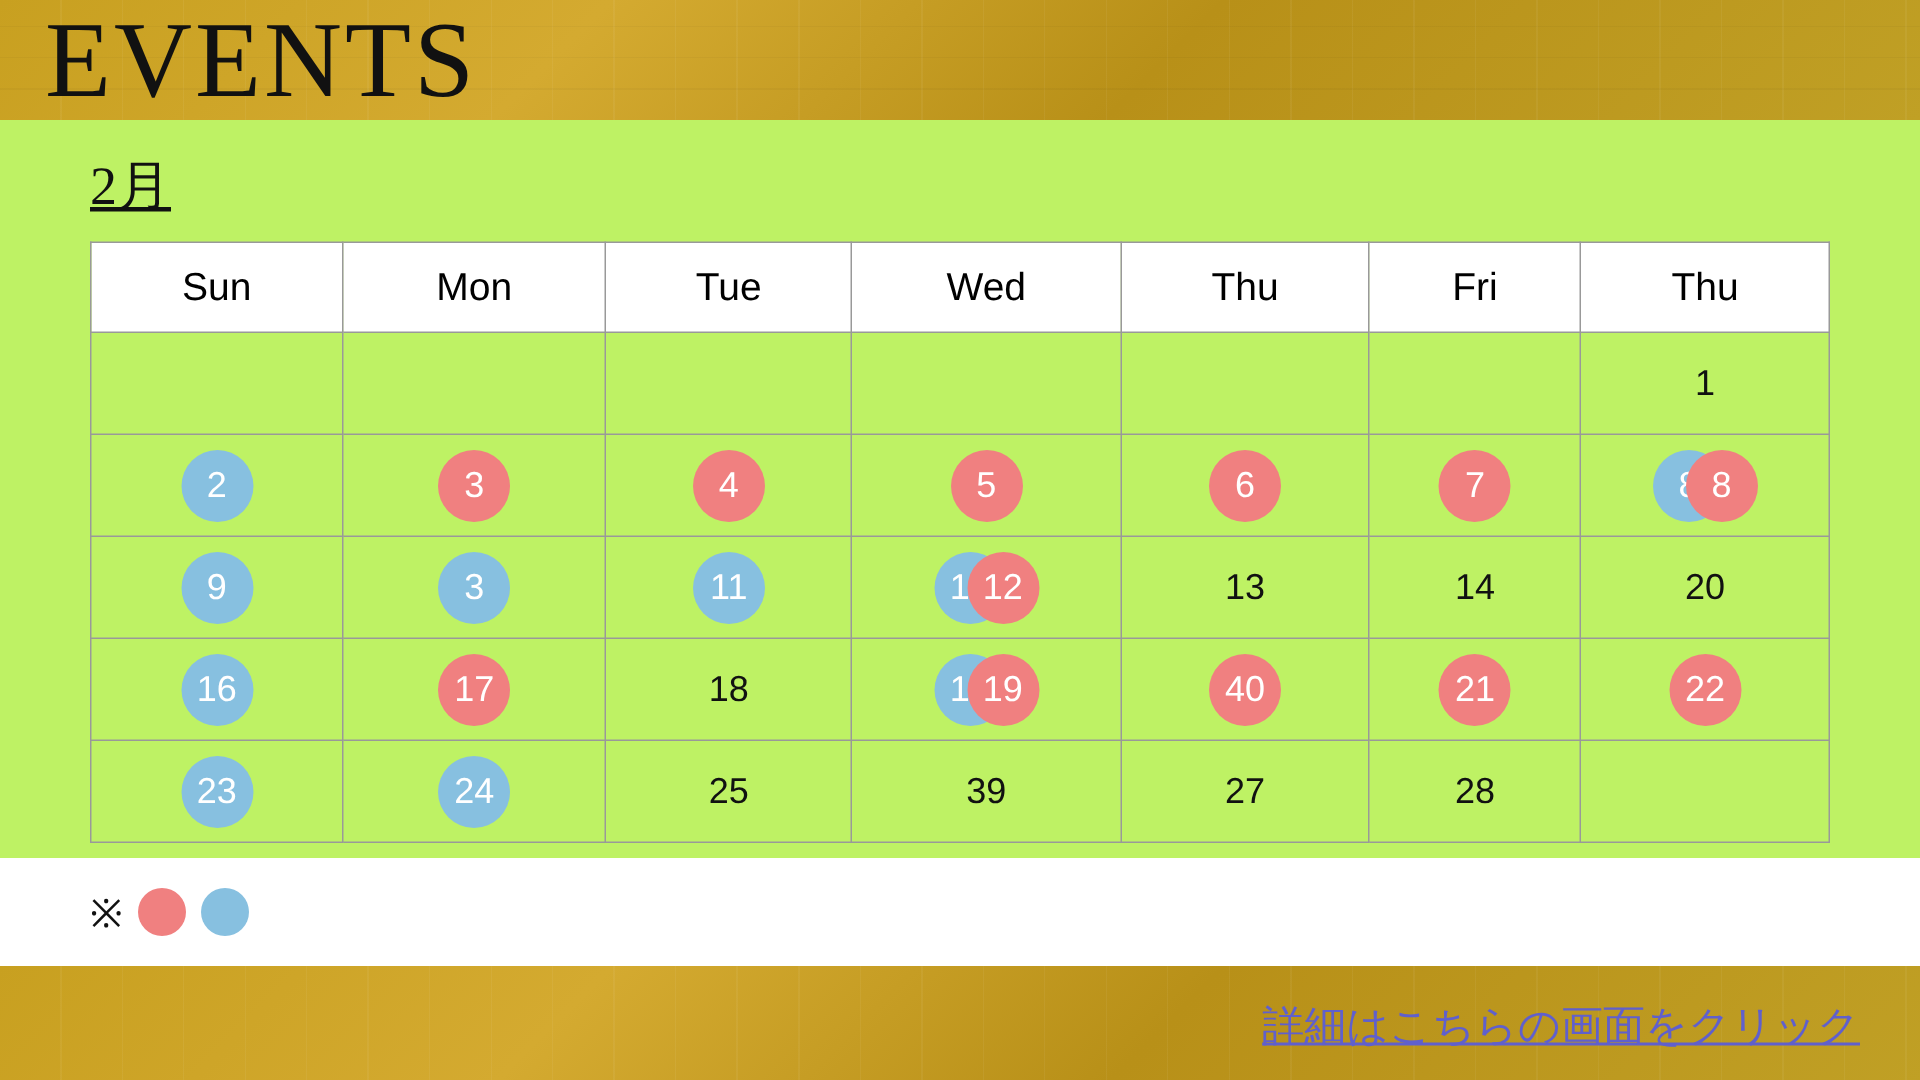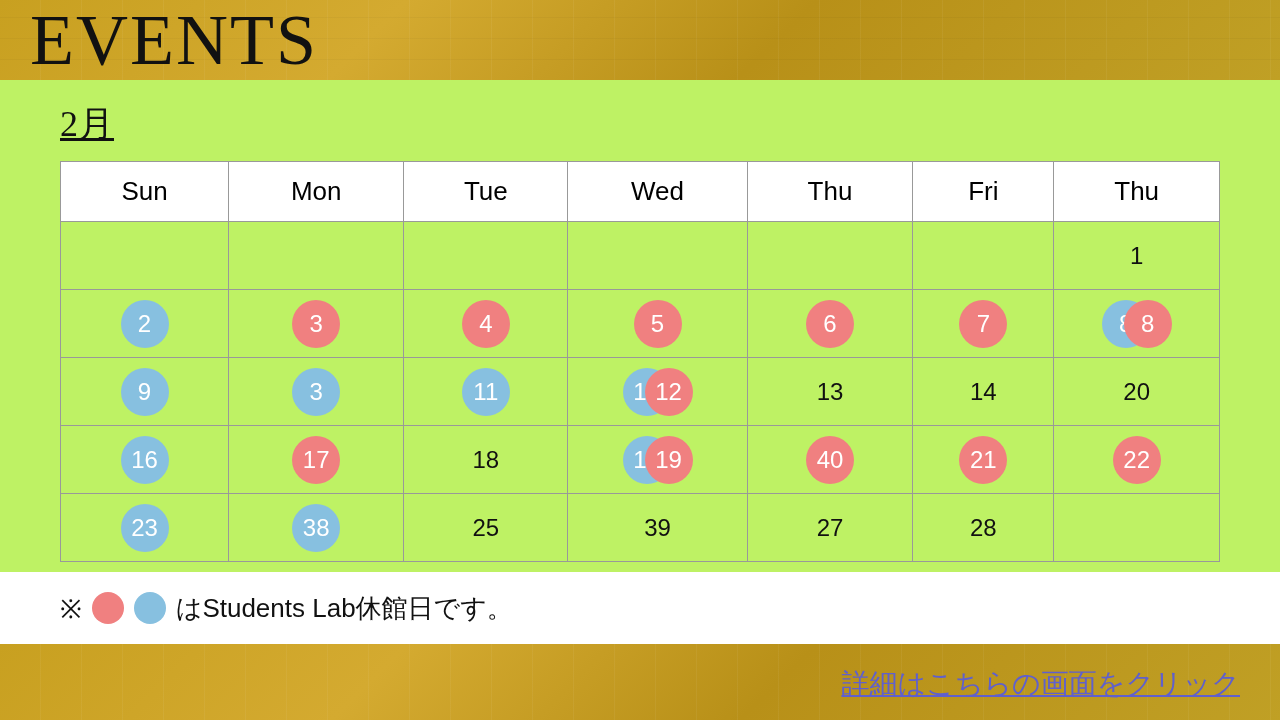--- a/index.html
+++ b/index.html
@@ -367,21 +367,21 @@
           </td>
         </tr>
         <tr>
           <td>
             <div class="cell-inner">
               <div class="circle circle-blue">23</div>
             </div>
           </td>
           <td>
             <div class="cell-inner">
-              <div class="circle circle-blue">38</div>
+              <div class="circle circle-blue">24</div>
             </div>
           </td>
           <td>
             <div class="cell-inner">
               <span class="plain-num">25</span>
             </div>
           </td>
           <td>
             <div class="cell-inner">
               <span class="plain-num">39</span>
@@ -400,18 +400,17 @@
           <td></td>
         </tr>
       </tbody>
   </table>
 </div>
 
 <div class="legend">
   <span>※</span>
   <span class="legend-circle" style="background:#f08080;"></span>
   <span class="legend-circle" style="background:#87c0e0;"></span>
-  <span>はStudents Lab休館日です。</span>
 </div>
 
 <div class="footer">
   <span class="footer-link">詳細はこちらの画面をクリック</span>
 </div>
 
 </body></html>

